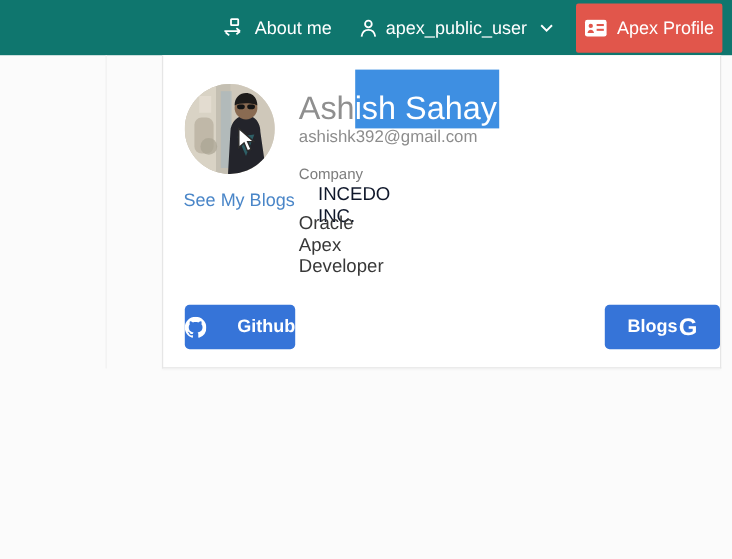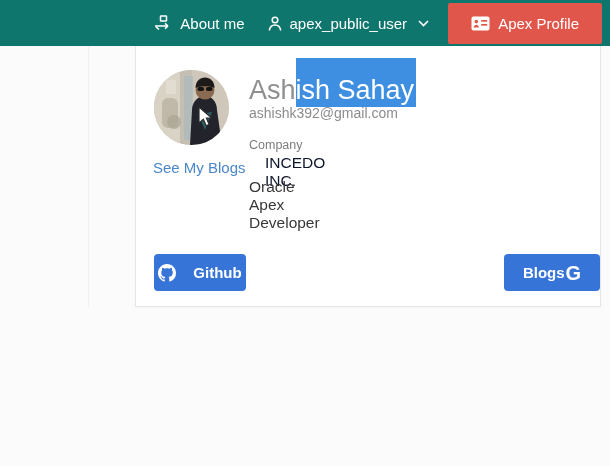--- a/index.html
+++ b/index.html
@@ -20,21 +20,21 @@
   .nav-item {
     display: flex; align-items: center; gap: 7px;
     color: #ffffff; font-size: 15px; cursor: pointer; white-space: nowrap;
   }
   .nav-about { margin-right: 22px; }
   .nav-user  { margin-right: 19px; }
   .nav-user .chev { margin-left: 4px; display: flex; align-items: center; }
   .apex-profile-btn {
     display: flex; align-items: center; gap: 8px;
     background: #e1564b; color: #fff;
-    height: 41px; padding: 0 23px; border: none; border-radius: 2px;
+    height: 41px; padding: 0 7px; border: none; border-radius: 2px;
     font-size: 15px; font-family: inherit; cursor: pointer;
   }
   .icon { display: inline-flex; align-items: center; justify-content: center; }
 
   
   .gutter-line {
     position: absolute; left: 88px; top: 46px; width: 1px; height: 261px;
     background: #f0f0f0;
   }
   .card {
@@ -81,21 +81,21 @@
     position: absolute; left: 0; top: 132px;
     font-size: 15.5px; color: #383838;
   }
   .btn {
     position: absolute; top: 208px; height: 37px;
     background: #3674d8; color: #fff; border: none; border-radius: 4px;
     font-family: inherit; font-size: 15px; font-weight: bold;
     display: flex; align-items: center; justify-content: center;
     cursor: pointer;
   }
-  .btn-github { left: 18px; width: 92px; gap: 17px; }
+  .btn-github { left: 18px; width: 92px; gap: 17px; justify-content: space-between; }
   .btn-blogs  { right: 0px;  width: 96px; gap: 1px; }
   .g-glyph { font-size: 20px; font-weight: bold; line-height: 1; }
 </style>
 </head>
 <body>
 
 <div class="navbar">
 
   <div class="nav-item nav-about">
     <span class="icon">

